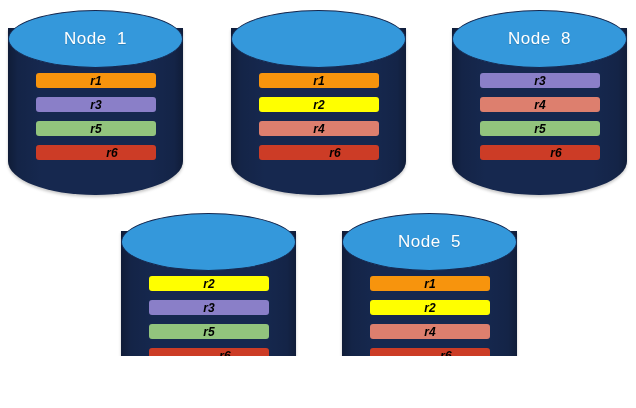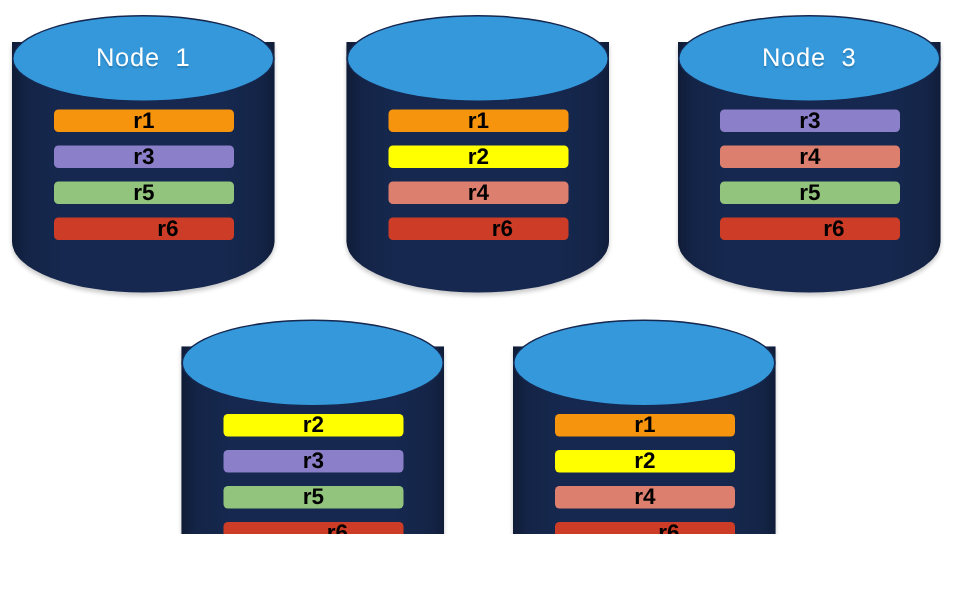--- a/index.html
+++ b/index.html
@@ -90,24 +90,25 @@
   }
   .bar {
     position: relative;
     height: 15px;
     margin-bottom: 9px;
     border-radius: 3px;
     display: flex;
     align-items: center;
     justify-content: center;
     color: #000000;
-    font-size: 15px;
+    font-size: 12px;
     font-weight: bold;
     line-height: 1;
     box-sizing: border-box;
+    font-style: italic;
   }
   .bar:last-child { margin-bottom: 0; padding-left: 32px; }
 </style>
 </head>
 <body>
 
 <div id="canvas">
     <div class="node" style="left: 8px; top: 10px;">
       <div class="node-body"></div>
       <div class="node-top"></div>
@@ -125,41 +126,42 @@
       <div class="bars">
         <div class="bar" style="background: rgb(247, 148, 13);">r1</div>
         <div class="bar" style="background: rgb(255, 255, 0);">r2</div>
         <div class="bar" style="background: rgb(221, 127, 110);">r4</div>
         <div class="bar" style="background: rgb(204, 60, 38);">r6</div>
       </div>
     </div>
     <div class="node" style="left: 452px; top: 10px;">
       <div class="node-body"></div>
       <div class="node-top"></div>
-      <div class="node-title">Node  3</div>
+      <div class="node-title">Node  8</div>
       <div class="bars">
         <div class="bar" style="background: rgb(138, 127, 200);">r3</div>
         <div class="bar" style="background: rgb(221, 127, 110);">r4</div>
         <div class="bar" style="background: rgb(146, 196, 125);">r5</div>
         <div class="bar" style="background: rgb(204, 60, 38);">r6</div>
       </div>
     </div>
     <div class="node" style="left: 121px; top: 213px;">
       <div class="node-body"></div>
       <div class="node-top"></div>
       <div class="bars">
         <div class="bar" style="background: rgb(255, 255, 0);">r2</div>
         <div class="bar" style="background: rgb(138, 127, 200);">r3</div>
         <div class="bar" style="background: rgb(146, 196, 125);">r5</div>
         <div class="bar" style="background: rgb(204, 60, 38);">r6</div>
       </div>
     </div>
     <div class="node" style="left: 342px; top: 213px;">
       <div class="node-body"></div>
       <div class="node-top"></div>
+      <div class="node-title">Node  5</div>
       <div class="bars">
         <div class="bar" style="background: rgb(247, 148, 13);">r1</div>
         <div class="bar" style="background: rgb(255, 255, 0);">r2</div>
         <div class="bar" style="background: rgb(221, 127, 110);">r4</div>
         <div class="bar" style="background: rgb(204, 60, 38);">r6</div>
       </div>
     </div>
   </div>
 
 </body></html>

